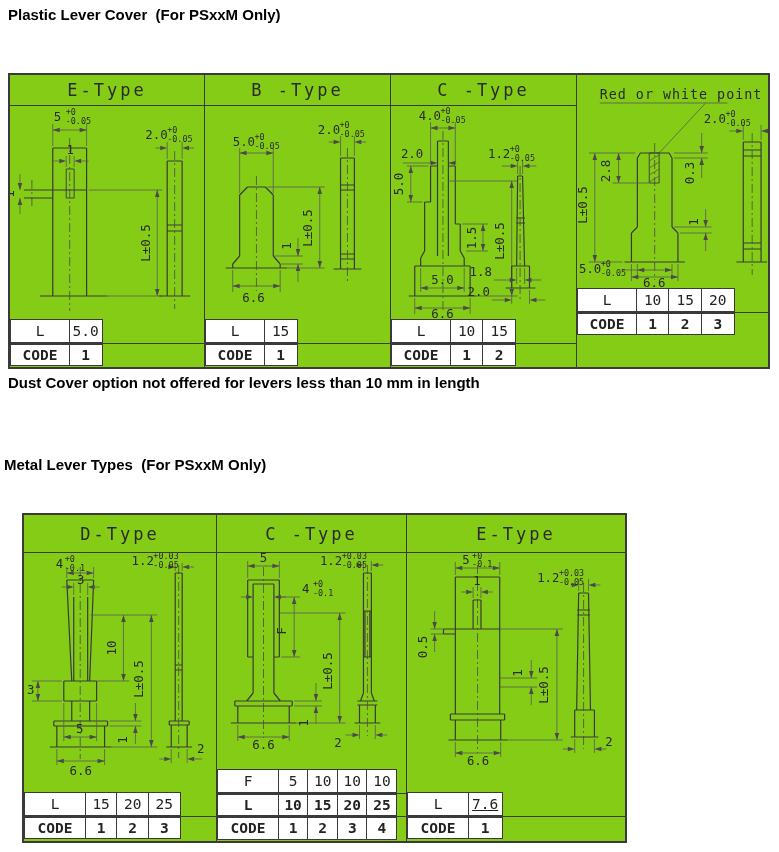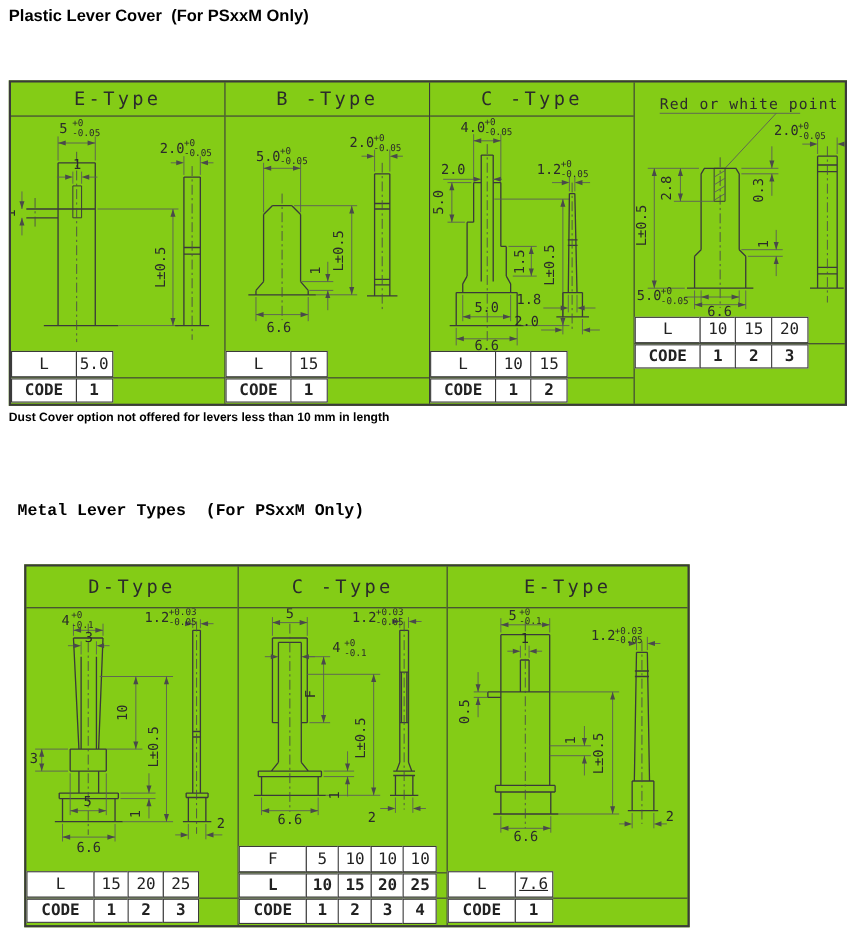--- a/index.html
+++ b/index.html
@@ -1,18 +1,18 @@
 <!DOCTYPE html>
 <html><head>
 <meta charset="utf-8">
 <style>
   html,body{margin:0;padding:0;background:#fff;}
   body{width:779px;height:852px;position:relative;font-family:"Liberation Sans",sans-serif;}
   .sec-title{position:absolute;margin:0;font-size:15px;font-weight:bold;color:#000;white-space:pre;}
-  .note-text{position:absolute;margin:0;font-size:11px;font-weight:bold;color:#000;}
+  .note-text{position:absolute;margin:0;font-size:15px;font-weight:bold;color:#000;}
   .ltable{position:absolute;border:2px solid #3a3a3a;display:flex;box-sizing:border-box;background:#84cc16;}
   .col{display:flex;flex-direction:column;box-sizing:border-box;flex:0 0 auto;}
   .col + .col{border-left:1.6px solid #3a3a3a;}
   .hdr{border-bottom:1.6px solid #3a3a3a;display:flex;align-items:center;justify-content:center;
        font-family:"DejaVu Sans Mono",monospace;font-size:17px;letter-spacing:3px;color:#2b2b2b;box-sizing:border-box;}
   .plastic .hdr{height:31px;}
   .metal .hdr{height:38px;}
   .draw{position:relative;overflow:hidden;}
   .draw svg{display:block;}
   .srow{display:flex;box-sizing:border-box;height:23.5px;}
@@ -203,21 +203,21 @@
       <span class="cell lab">CODE</span>
       <span class="cell val">1</span>
       <span class="cell val">2</span>
       <span class="cell val">3</span>
     </div>
   </div>
 </div>
 
 <p class="note-text" style="left:8px;top:374px;">Dust Cover option not offered for levers less than 10 mm in length</p>
 
-<h2 class="sec-title" style="left:16px;top:456px;font-family:Liberation Mono, monospace;">Metal Lever Types  (For PSxxM Only)</h2>
+<h2 class="sec-title" style="left:4px;top:456px;">Metal Lever Types  (For PSxxM Only)</h2>
 
 <div class="ltable metal" style="left:22px;top:513px;width:605px;height:330px;">
 
   <div class="col" style="width:192px;">
     <div class="hdr">D-Type</div>
     <div class="draw" style="height:239px;">
       <svg width="100%" height="239" viewBox="0 0 193 239" preserveAspectRatio="none">
         <g>
           <path class="ol" d="M43 27 H70 M43 27 L48 128 M70 27 L66 128 M50 44 V128 M64 44 V128 M40 128 H73 M40 128 V148 M73 128 V148 M40 148 H73 M48 148 V168 M66 148 V168 M30 168 H84 M30 173 H84 M30 168 V173 M84 168 V173 M33 173 V194 M81 173 V194 M26 194 H88"></path>
           <path class="cl" d="M56.5 14 V206"></path>

